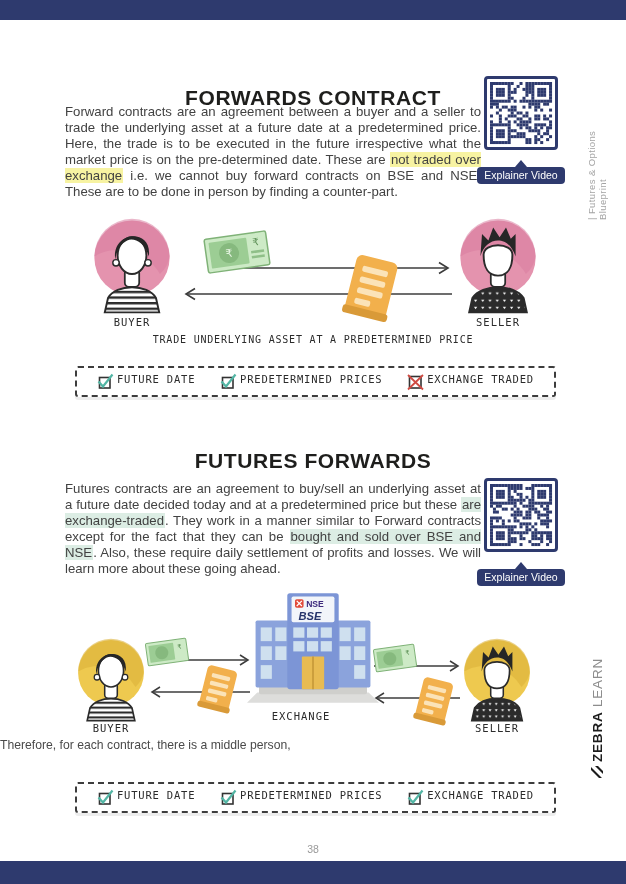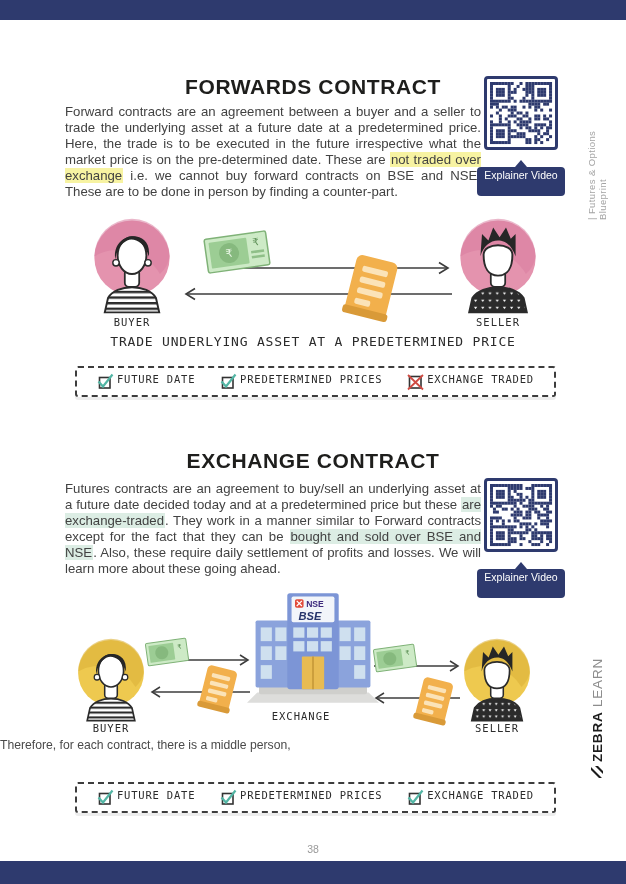--- a/index.html
+++ b/index.html
@@ -21,37 +21,37 @@
         color:#424242;text-align:justify;}
   .hl{padding:0 1px;}
   .hl.yellow{background:#f7f3a2;}
   .hl.mint{background:#dcede4;}
 
   
   .qr-box{width:74px;height:74px;border:3px solid #2e3a6e;border-radius:4px;
           background:#fff;box-sizing:border-box;padding:3px;}
   .qr-box svg{display:block;}
   .badge{background:#2e3a6e;color:#fff;font-size:10.5px;border-radius:4px;
-         padding:2px 7px 15px;white-space:nowrap;}
+         padding:2px 7px 3px;white-space:nowrap;}
   .badge-tri{width:0;height:0;border-left:6px solid transparent;
              border-right:6px solid transparent;border-bottom:7px solid #2e3a6e;}
 
   
   .v-side{writing-mode:vertical-rl;transform:rotate(180deg);
           font-size:9.5px;color:#a3a3a3;letter-spacing:.4px;}
   .v-brand{writing-mode:vertical-rl;transform:rotate(180deg);
            font-size:13.5px;letter-spacing:.8px;display:flex;align-items:center;gap:4px;}
   .v-brand .zebra{font-weight:800;color:#1c1c1c;}
   .v-brand .learn{font-weight:400;color:#8d8d8d;}
 
   
   .hand{font-family:"DejaVu Sans Mono",monospace;color:#2b2b2b;
         letter-spacing:1px;font-size:10.5px;text-align:center;}
   .cap{font-family:"DejaVu Sans Mono",monospace;color:#2b2b2b;
-       letter-spacing:.8px;font-size:13px;text-align:center;width:626px;left:0;}
+       letter-spacing:.8px;font-size:10px;text-align:center;width:626px;left:0;}
 
   
   .chk-bar{left:75px;width:481px;height:31px;background:#fff;
            border:2px dashed #3d3d3d;border-radius:3px;box-sizing:border-box;
            display:flex;align-items:center;justify-content:space-between;
            padding:0 20px;box-shadow:0 3px 0 rgba(0,0,0,.07);}
   .chk-item{display:flex;align-items:flex-start;gap:3px;}
   .chk-item svg{display:block;}
   .chk-label{font-family:"DejaVu Sans Mono",monospace;font-size:10.5px;
              letter-spacing:.8px;color:#2b2b2b;white-space:nowrap;}
@@ -72,21 +72,21 @@
     </pattern>
     <pattern id="triPat" width="9" height="9" patternUnits="userSpaceOnUse">
       <rect width="9" height="9" fill="#2b2b2b"></rect>
       <path d="M2,3 L6,3 L4,6 Z" fill="#ffffff"></path>
     </pattern>
   </defs>
 </svg>
 
 <div class="abs bar top"></div>
 
-<div class="abs sec-title" style="top:75px">FORWARDS CONTRACT</div>
+<div class="abs sec-title" style="top:86px">FORWARDS CONTRACT</div>
 
 <div class="abs para" style="top:104px"><span>Forward contracts are an agreement between a buyer and a seller to trade the underlying asset at a future date at a predetermined price. Here, the trade is to be executed in the future irrespective what the market price is on the pre-determined date. These are </span><span class="hl yellow">not traded over exchange</span><span> i.e. we cannot buy forward contracts on BSE and NSE. These are to be done in person by finding a counter-part.</span></div>
 
 <div class="abs qr-box" style="left:484px;top:76px">
   <svg width="62" height="62">
       <rect x="0.00" y="0.00" width="3.00" height="3.00" fill="#2e3a6e"></rect>
       <rect x="2.95" y="0.00" width="3.00" height="3.00" fill="#2e3a6e"></rect>
       <rect x="5.90" y="0.00" width="3.00" height="3.00" fill="#2e3a6e"></rect>
       <rect x="8.86" y="0.00" width="3.00" height="3.00" fill="#2e3a6e"></rect>
       <rect x="11.81" y="0.00" width="3.00" height="3.00" fill="#2e3a6e"></rect>
@@ -391,21 +391,21 @@
     </div>
     <div class="chk-item">
       <svg width="17" height="17" viewBox="0 0 17 17">
         <rect x="2.5" y="3.5" width="11.5" height="11.5" fill="#fff" stroke="#333" stroke-width="1.6"></rect>
         <path d="M1,2 L16,16.5 M16,2 L1,16.5" stroke="#cf4a42" stroke-width="1.8"></path>
       </svg>
       <span class="chk-label">EXCHANGE TRADED</span>
     </div>
   </div>
 
-<div class="abs sec-title" style="top:449px">EXCHANGE CONTRACT</div>
+<div class="abs sec-title" style="top:449px">FUTURES FORWARDS</div>
 
 <div class="abs para" style="top:481px"><span>Futures contracts are an agreement to buy/sell an underlying asset at a future date decided today and at a predetermined price but these </span><span class="hl mint">are exchange-traded</span><span>. They work in a manner similar to Forward contracts except for the fact that they can be </span><span class="hl mint">bought and sold over BSE and NSE</span><span>. Also, these require daily settlement of profits and losses. We will learn more about these going ahead.</span></div>
 
 <div class="abs qr-box" style="left:484px;top:478px">
   <svg width="62" height="62">
       <rect x="0.00" y="0.00" width="3.00" height="3.00" fill="#2e3a6e"></rect>
       <rect x="2.95" y="0.00" width="3.00" height="3.00" fill="#2e3a6e"></rect>
       <rect x="5.90" y="0.00" width="3.00" height="3.00" fill="#2e3a6e"></rect>
       <rect x="8.86" y="0.00" width="3.00" height="3.00" fill="#2e3a6e"></rect>
       <rect x="11.81" y="0.00" width="3.00" height="3.00" fill="#2e3a6e"></rect>

